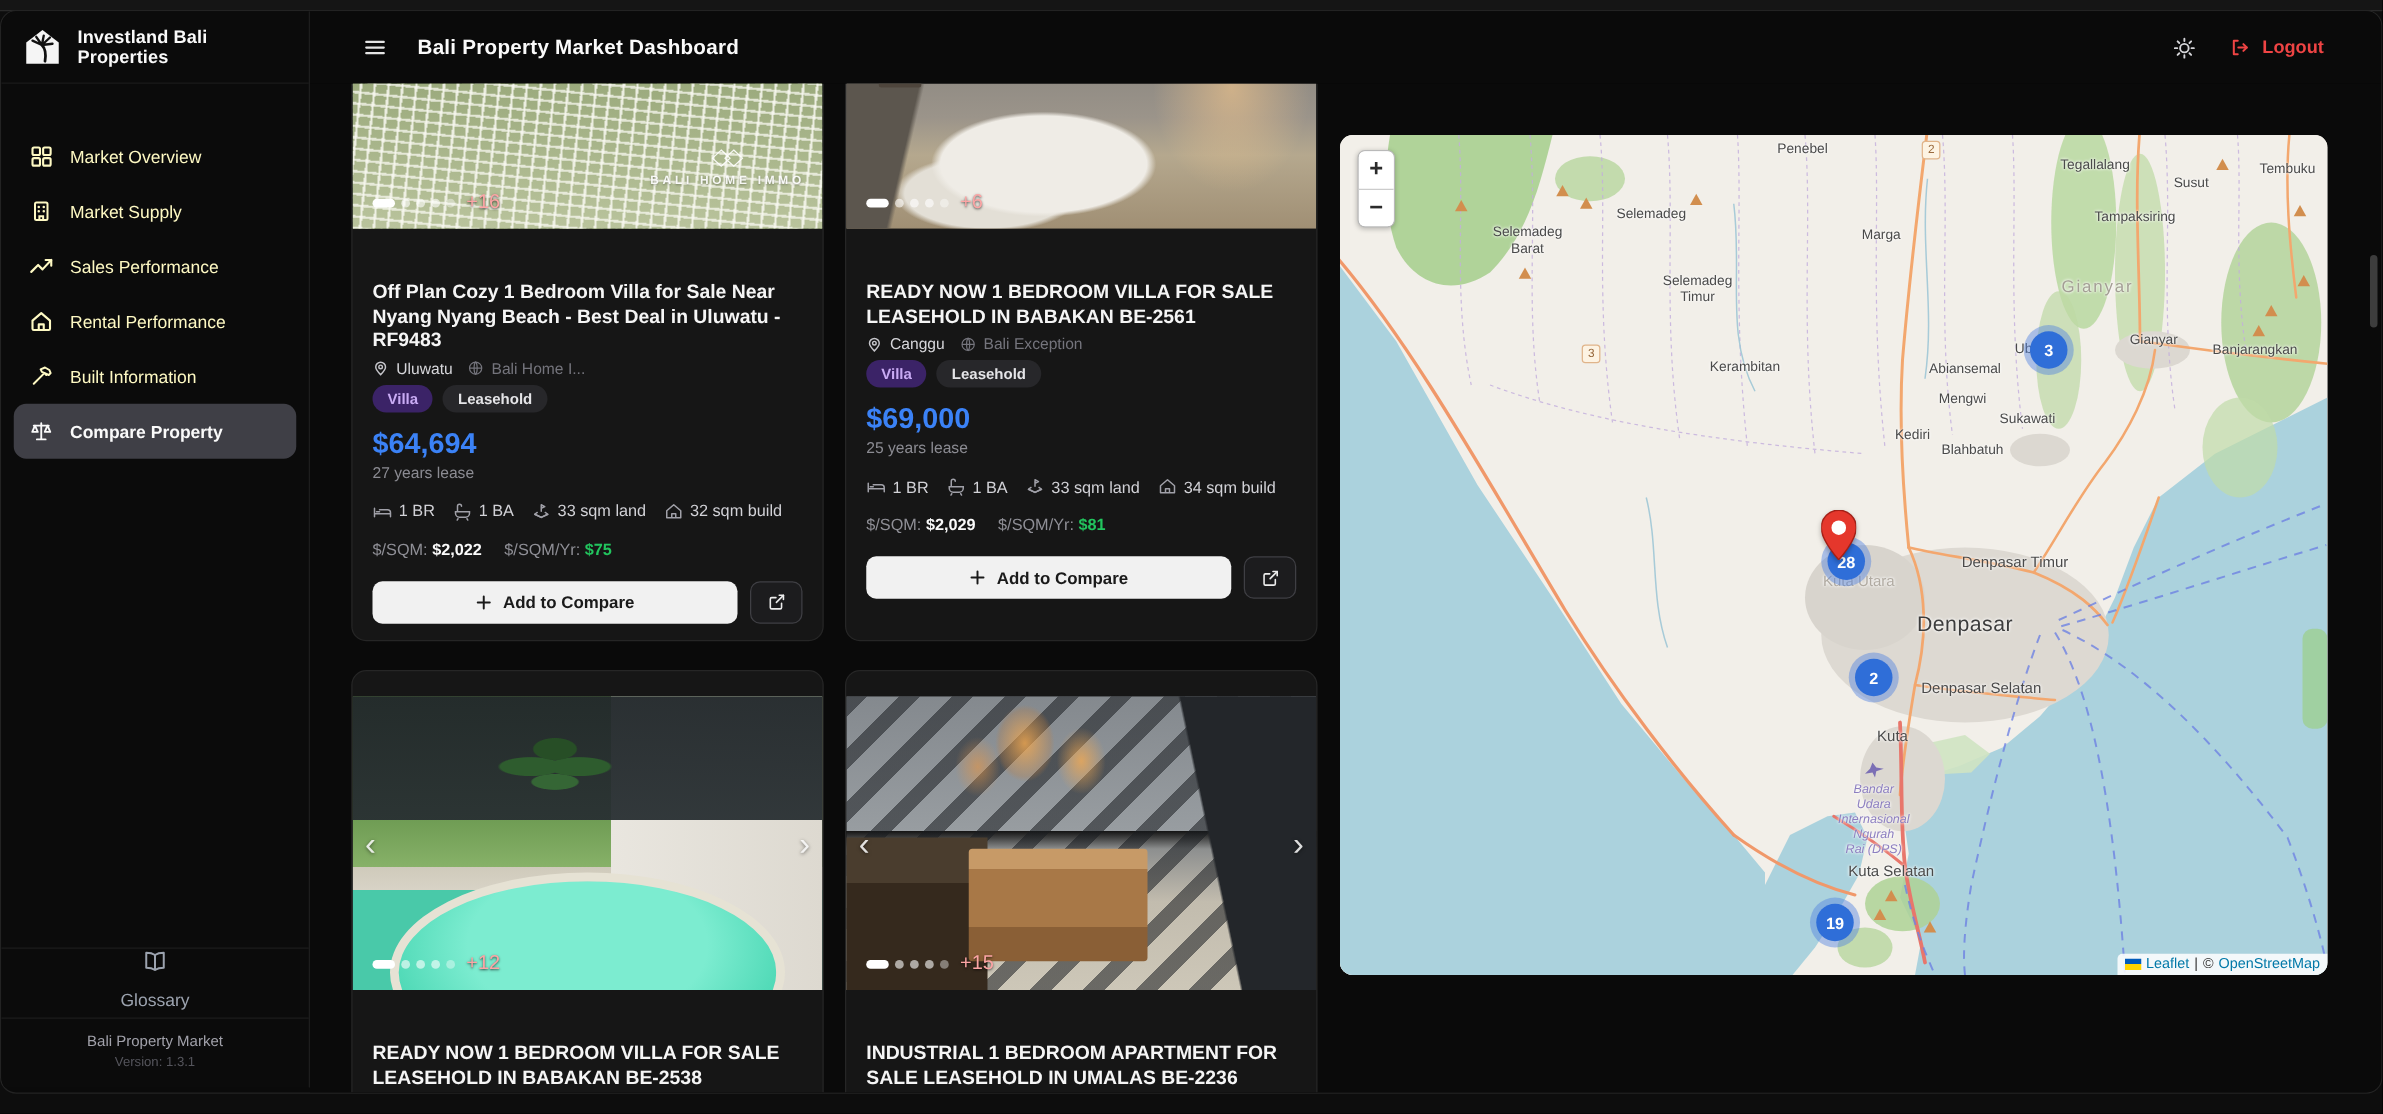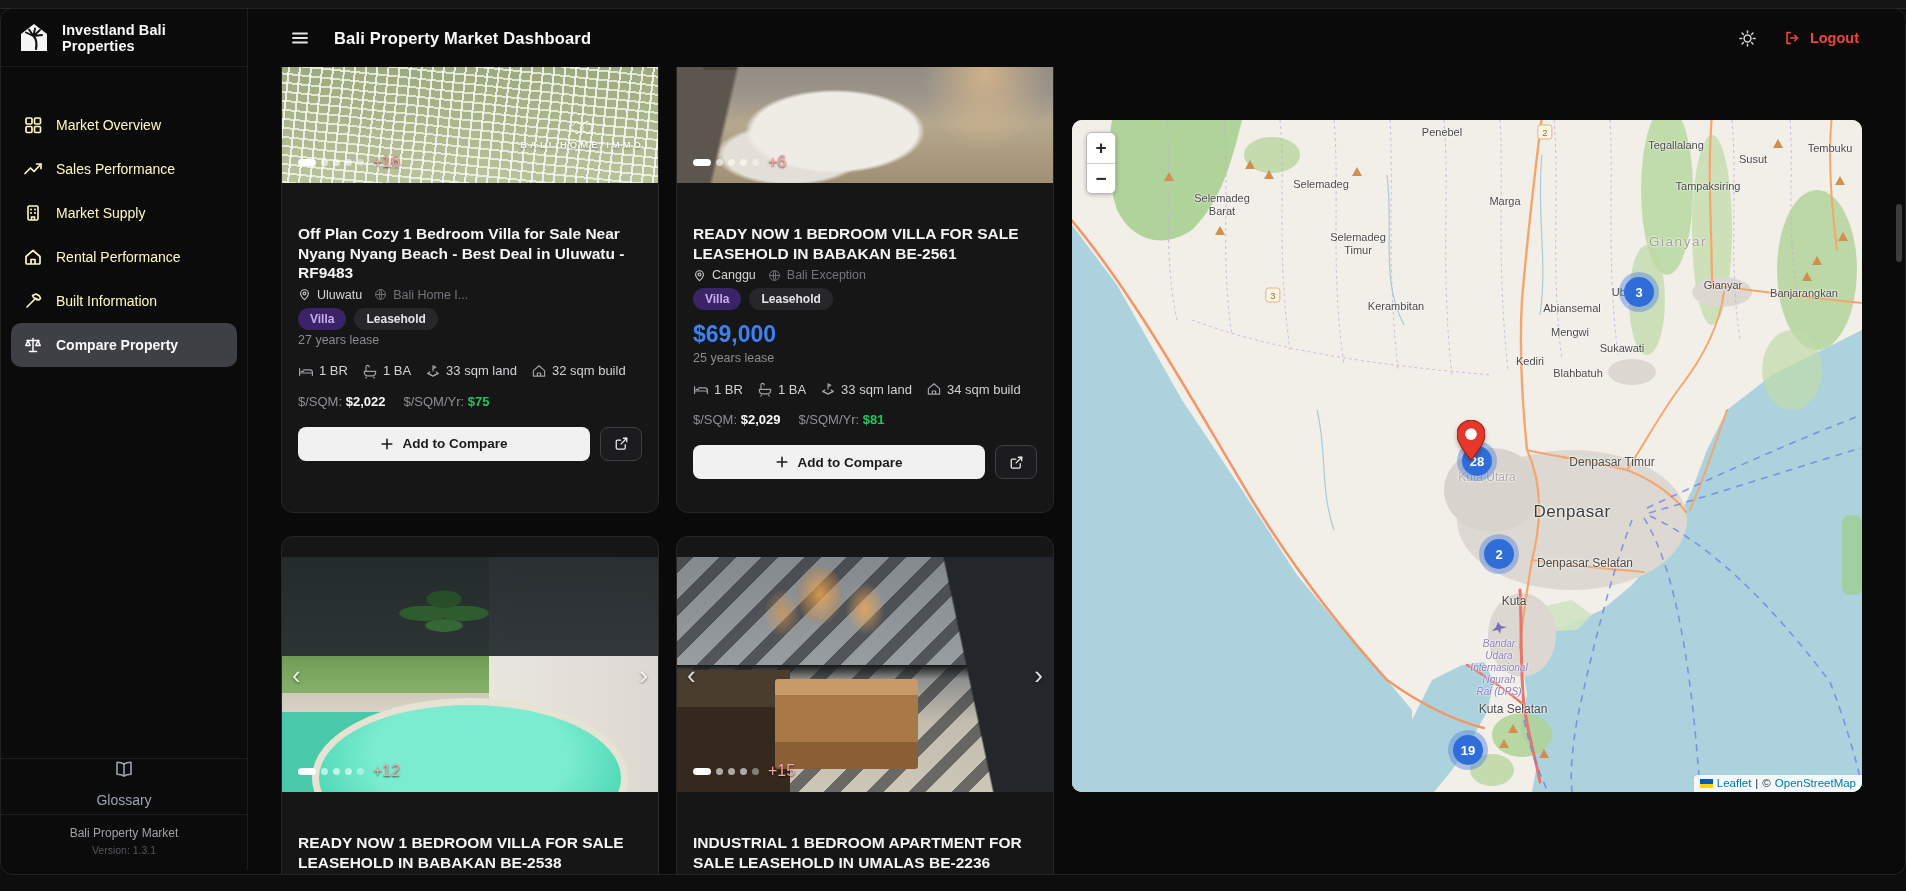--- a/index.html
+++ b/index.html
@@ -117,21 +117,21 @@
       linear-gradient(78deg, transparent 74%, #23262a 74.5%),
       repeating-linear-gradient(135deg, rgba(25,28,32,.55) 0 12px, transparent 12px 30px),
       linear-gradient(180deg, #84898e 0%, #989da1 46%, transparent 46%),
       linear-gradient(180deg, transparent 46%, #8d8f8f 52%, #c2bcae 70%, #cdc7b8 100%); }
   .img4::before { content:""; position:absolute; left:0; bottom:0; width:30%; height:52%;
     background:linear-gradient(180deg,#4a3d2e 0 30%, #35291d 30%); }
   .img4::after { content:""; position:absolute; left:26%; bottom:10%; width:38%; height:38%;
     background:linear-gradient(180deg,#c79a67 0 18%, #a87847 18% 70%, #8a5f36 70%); border-radius:3px; }
 
   
-  .map { position:absolute; left:824px; top:53px; width:790px; height:672px; border-radius:10px; overflow:hidden; background:#f2efe9; }
+  .map { position:absolute; left:824px; top:41px; width:790px; height:672px; border-radius:10px; overflow:hidden; background:#f2efe9; }
   .map svg.base { position:absolute; inset:0; }
   .mlbl { position:absolute; transform:translate(-50%,-50%); color:#4a4a4a; font-size:11px; white-space:pre-line; text-align:center; text-shadow:0 0 2px #fff,0 0 3px #fff; line-height:13px; pointer-events:none; }
   .mlbl.big { font-size:17px; color:#3c3c3c; letter-spacing:.4px; }
   .mlbl.mid { font-size:12px; }
   .mlbl.region { font-size:13.5px; color:#a39e94; letter-spacing:1.5px; }
   .mlbl.faded { color:#b0aaa1; }
   .mlbl.airport { font-size:10px; font-style:italic; color:#8d7fc0; line-height:12px; }
   .shield { position:absolute; transform:translate(-50%,-50%); background:#fdf3e3; border:1px solid #e0b48a; color:#9a6b3f; font-size:9.5px; padding:0 4px; border-radius:3px; line-height:13px; }
   .cluster { position:absolute; width:30px; height:30px; transform:translate(-50%,-50%); border-radius:50%; background:#2f6ed8; color:#fff; font-weight:bold; font-size:13px; display:flex; align-items:center; justify-content:center; box-shadow:0 0 0 5px rgba(82,130,224,.45); cursor:pointer; }
   .pin { position:absolute; left:385px; top:300px; cursor:pointer; filter:drop-shadow(0 2px 2px rgba(0,0,0,.3)); }
@@ -170,36 +170,36 @@
                 <rect x="3" y="3" width="6" height="6" rx="1.2"></rect>
                 <rect x="11.5" y="3" width="6" height="6" rx="1.2"></rect>
                 <rect x="3" y="11.5" width="6" height="6" rx="1.2"></rect>
                 <rect x="11.5" y="11.5" width="6" height="6" rx="1.2"></rect>
               </svg>
             </span>
           <span>Market Overview</span>
         </div>
         <div class="nav-item">
           <span style="display:flex">
-              <svg width="20" height="20" viewBox="0 0 20 20" fill="none" stroke="currentColor" stroke-width="1.7" stroke-linecap="round" stroke-linejoin="round">
-                <path d="M2 14.5 L7.5 9 L11 12.5 L18 5"></path>
-                <path d="M13.5 5 H18 V9.5"></path>
-              </svg>
-            </span>
-          <span>Sales Performance</span>
-        </div>
-        <div class="nav-item">
-          <span style="display:flex">
               <svg width="20" height="20" viewBox="0 0 20 20" fill="none" stroke="currentColor" stroke-width="1.6">
                 <rect x="5" y="3" width="10" height="14" rx="1.2"></rect>
                 <path d="M8 6.5h.01M12 6.5h.01M8 10h.01M12 10h.01" stroke-width="2" stroke-linecap="round"></path>
                 <path d="M8.5 17v-3h3v3"></path>
               </svg>
             </span>
           <span>Market Supply</span>
+        </div>
+        <div class="nav-item">
+          <span style="display:flex">
+              <svg width="20" height="20" viewBox="0 0 20 20" fill="none" stroke="currentColor" stroke-width="1.7" stroke-linecap="round" stroke-linejoin="round">
+                <path d="M2 14.5 L7.5 9 L11 12.5 L18 5"></path>
+                <path d="M13.5 5 H18 V9.5"></path>
+              </svg>
+            </span>
+          <span>Sales Performance</span>
         </div>
         <div class="nav-item">
           <span style="display:flex">
               <svg width="20" height="20" viewBox="0 0 20 20" fill="none" stroke="currentColor" stroke-width="1.7" stroke-linejoin="round">
                 <path d="M3 9.5 L10 3.5 L17 9.5 V16 a1 1 0 0 1 -1 1 H4 a1 1 0 0 1 -1 -1 Z"></path>
                 <path d="M8 17 v-4.5 h4 V17"></path>
               </svg>
             </span>
           <span>Rental Performance</span>
         </div>
@@ -304,20 +304,21 @@
                   <circle cx="10" cy="10" r="7.5"></circle>
                   <path d="M2.5 10h15M10 2.5c2.5 2.3 2.5 12.7 0 15-2.5-2.3-2.5-12.7 0-15z"></path>
                 </svg>
               </span>
             <span class="src">Bali Home I...</span>
           </div>
           <div class="badges">
             <span class="pill villa">Villa</span>
             <span class="pill tenure">Leasehold</span>
           </div>
+          <div class="price">$64,694</div>
           <div class="lease">27 years lease</div>
           <div class="specs">
             <span class="spec">
                 <span style="display:flex">
                   <svg width="16" height="16" viewBox="0 0 20 20" fill="none" stroke="currentColor" stroke-width="1.5" stroke-linecap="round">
                     <path d="M2 15.5V7M2 12.5h16v3M18 12.5v-1a3 3 0 0 0-3-3H7"></path>
                     <path d="M4 10.5h3"></path>
                   </svg>
                 </span>
                 <span>1 BR</span>

